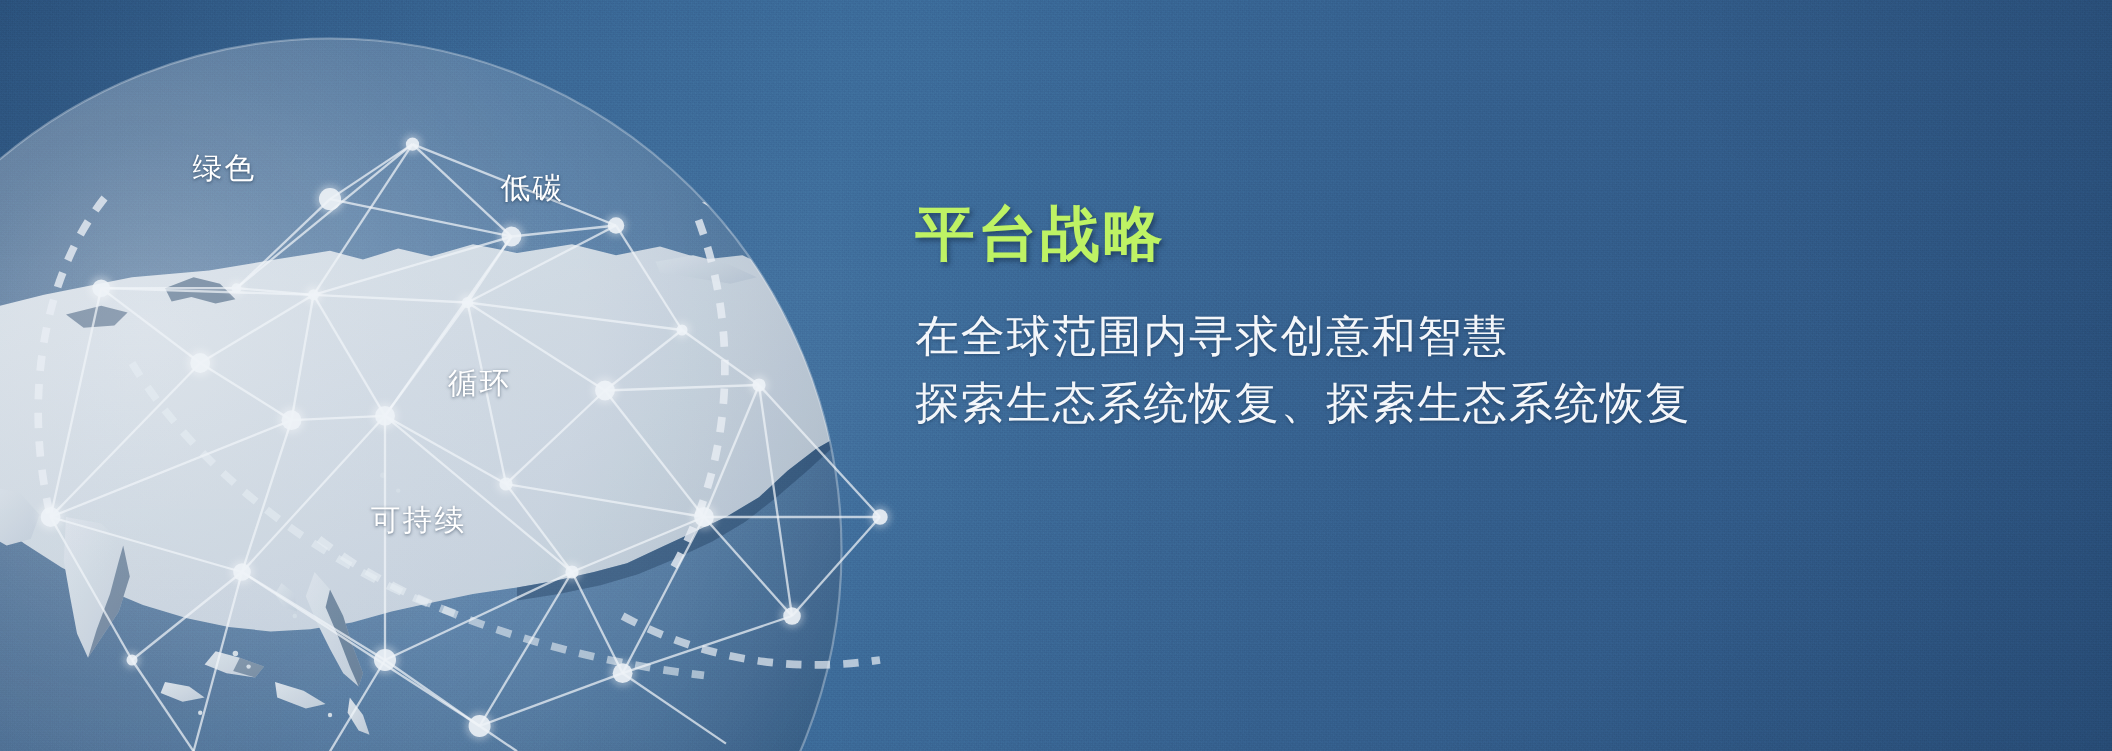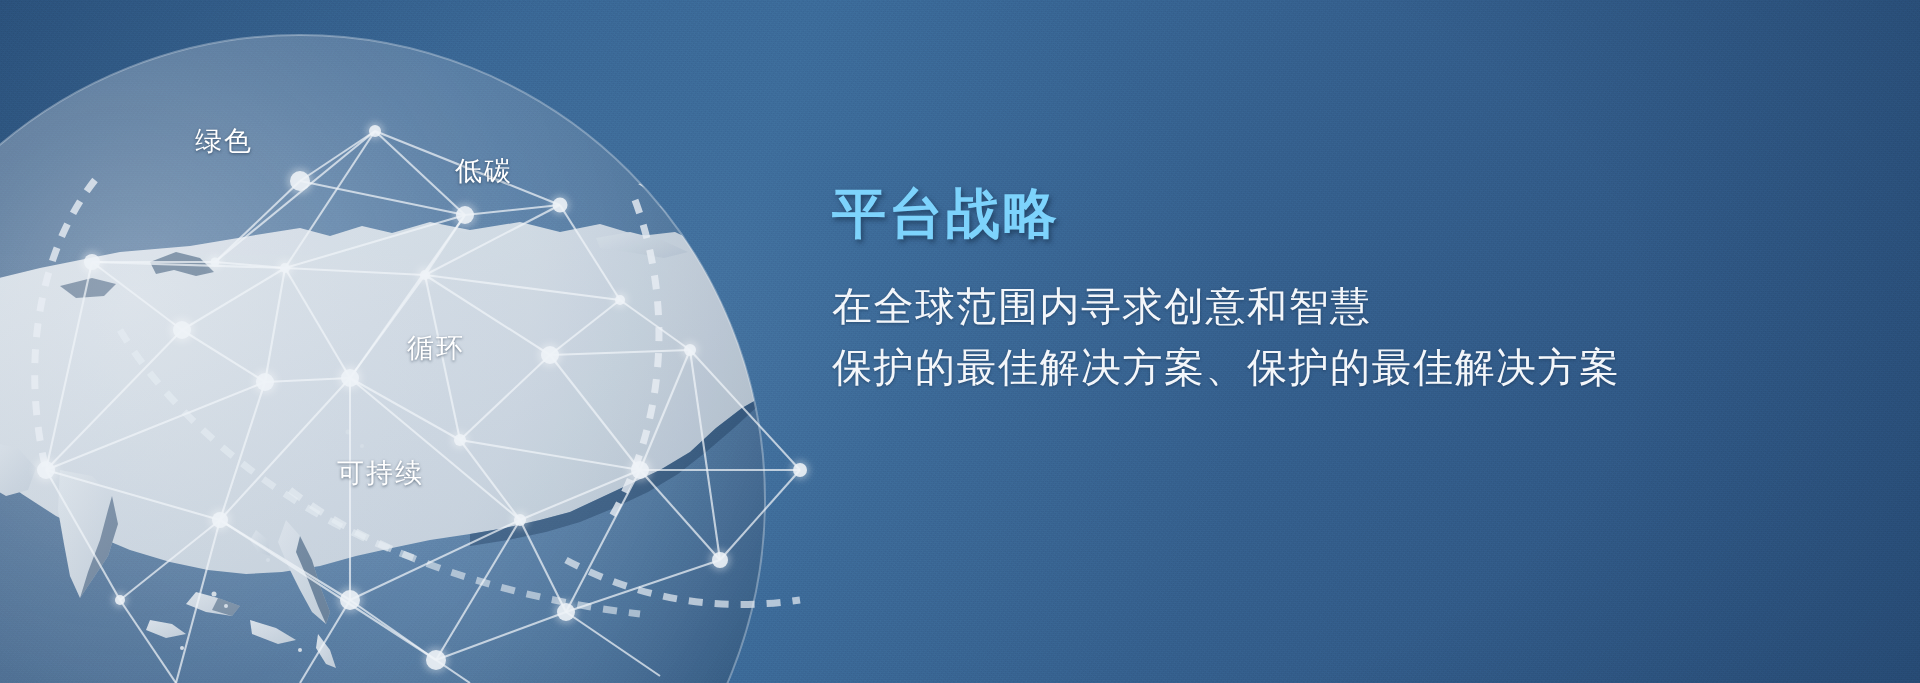--- a/index.html
+++ b/index.html
@@ -66,34 +66,34 @@
   .globe-label {
     position: absolute;
     color: #ffffff;
     font-size: 27px;
     letter-spacing: 2px;
     line-height: 1;
     text-shadow: 0 1px 3px rgba(10,28,50,0.55);
     white-space: nowrap;
     font-weight: 400;
   }
-  .lbl-green      { left: 175px; top: 128px; margin-left: 20px; }
+  .lbl-green      { left: 175px; top: 140px; }
   .lbl-lowcarbon  { left: 455px; top: 158px; }
   .lbl-circular   { left: 407px; top: 335px; text-align: right; }
   .lbl-sustain    { left: 337px; top: 460px; }
 
   
   .copy {
     position: absolute;
     left: 832px;
     top: 184px;
     width: 700px;
   }
   .headline {
-    color: #7dd3fc;
+    color: #bef264;
     font-size: 54px;
     font-weight: bold;
     letter-spacing: 3px;
     line-height: 1.08;
     margin: 0 0 34px 0;
     text-shadow: 2px 3px 5px rgba(16,38,64,0.55);
     white-space: nowrap;
   }
   .sub {
     color: #f3f6fa;
@@ -345,16 +345,16 @@
 
     <div class="globe-label lbl-green">绿色</div>
     <div class="globe-label lbl-lowcarbon">低碳</div>
     <div class="globe-label lbl-circular">循环</div>
     <div class="globe-label lbl-sustain">可持续</div>
   </div>
 
   <div class="copy">
     <h1 class="headline">平台战略</h1>
     <p class="sub">在全球范围内寻求创意和智慧</p>
-    <p class="sub">保护的最佳解决方案、保护的最佳解决方案</p>
+    <p class="sub">探索生态系统恢复、探索生态系统恢复</p>
   </div>
 
 </div>
 
 </body></html>

